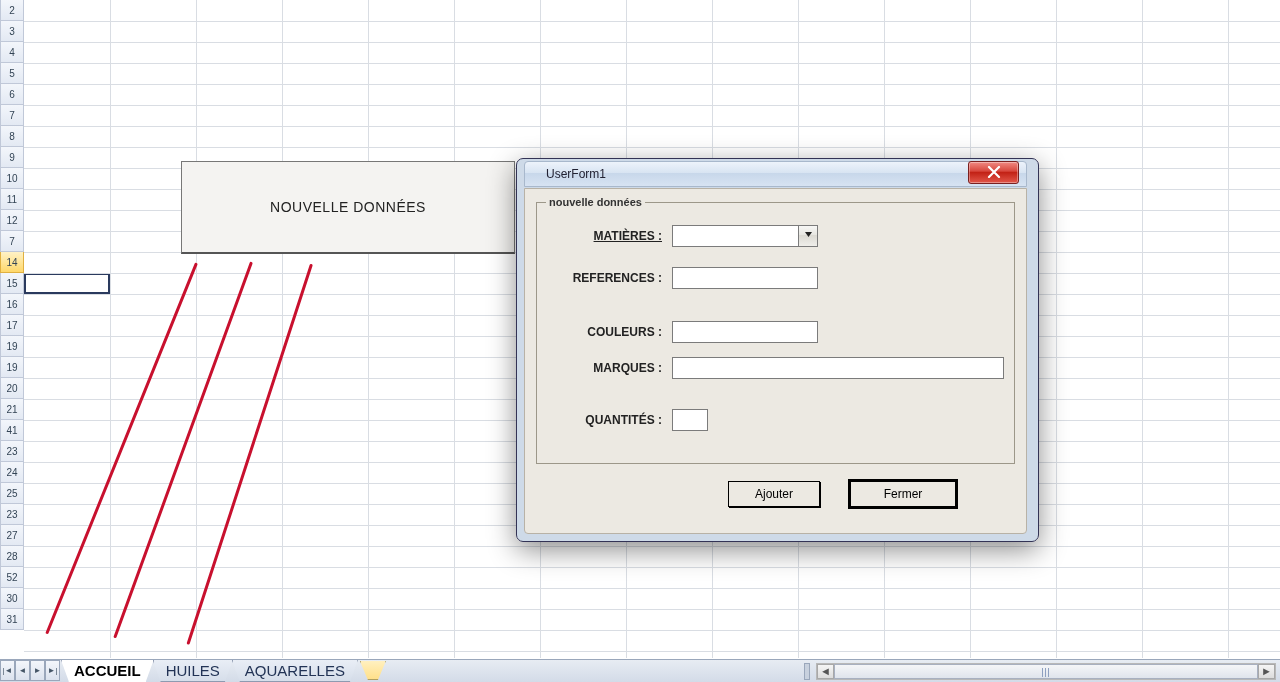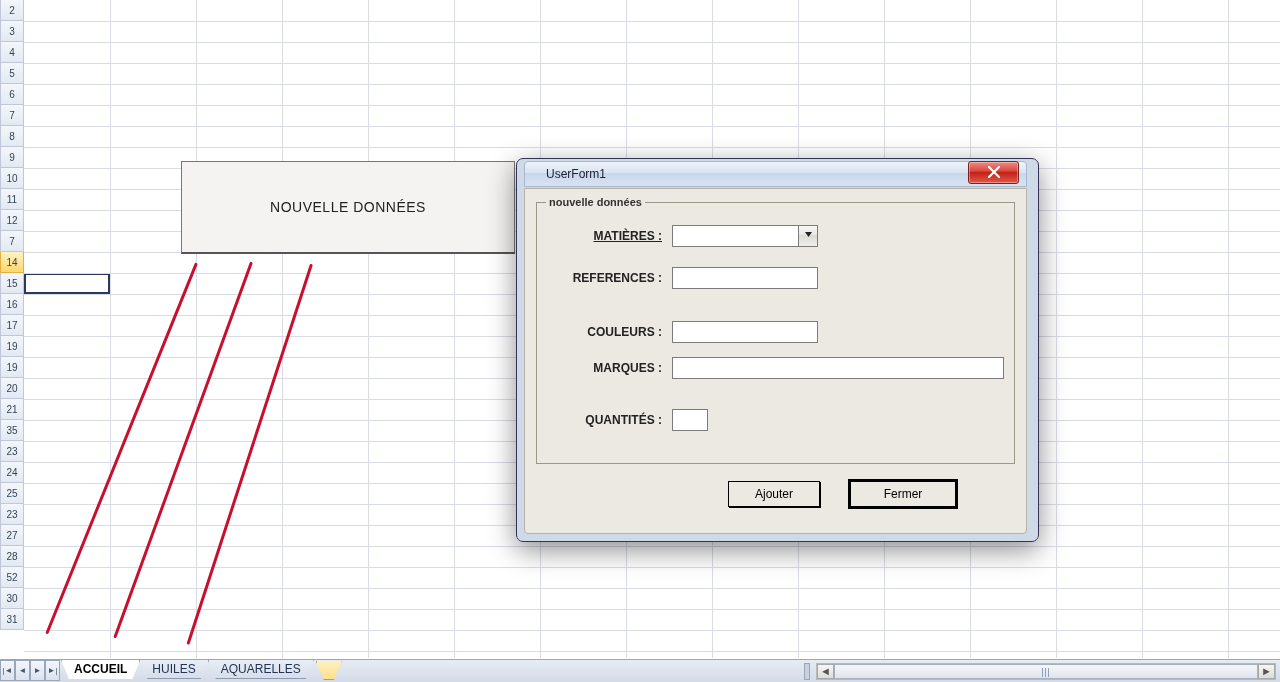--- a/index.html
+++ b/index.html
@@ -61,21 +61,21 @@
     box-shadow:1px 1px 0 #000; box-sizing:border-box; font-size:12px; text-align:center; line-height:24px; }
   .btn.default { box-shadow:0 0 0 2px #000, 2px 2px 0 #000; }
 
   
   .tabbar { position:absolute; left:0; right:0; bottom:0; height:22px;
     background:linear-gradient(#e7ecf3,#d3dbe8); border-top:1px solid #9aa7bb; }
   .tabbar .nav { float:left; height:22px; display:flex; }
   .nav button { width:15px; height:21px; border:1px solid #9aa7bb; background:linear-gradient(#f3f6fb,#dbe2ee);
     margin:0; padding:0; color:#456; font-size:8px; line-height:14px; cursor:pointer; }
   .tabs { float:left; margin-left:2px; height:22px; }
-  .tab { display:inline-block; padding:2px 12px; font-size:12px; color:#235;
+  .tab { display:inline-block; padding:2px 12px; font-size:15px; color:#235;
     border:1px solid #8e9ab0; border-top:none; margin-left:-1px;
     background:linear-gradient(#e9eef6,#d6deea);
     clip-path:polygon(0 0,100% 0,calc(100% - 8px) 100%,8px 100%); }
   .tab.active { background:#fff; font-weight:bold; color:#000; border-bottom:1px solid #fff; }
   .new-tab { display:inline-block; width:24px; height:18px; margin-left:2px;
     border:1px solid #b0a060; border-top:none; background:linear-gradient(#fff0c0,#ffe08a);
     clip-path:polygon(0 0,100% 0,calc(100% - 8px) 100%,8px 100%); position:relative; top:1px; }
 
   .hscroll { position:absolute; right:4px; bottom:2px; height:17px; width:460px;
     background:#e5e5e5; border:1px solid #b8b8b8; box-sizing:border-box; }
@@ -114,21 +114,21 @@
       <div class="row-hdr">12</div>
       <div class="row-hdr">7</div>
       <div class="row-hdr sel">14</div>
       <div class="row-hdr">15</div>
       <div class="row-hdr">16</div>
       <div class="row-hdr">17</div>
       <div class="row-hdr">19</div>
       <div class="row-hdr">19</div>
       <div class="row-hdr">20</div>
       <div class="row-hdr">21</div>
-      <div class="row-hdr">35</div>
+      <div class="row-hdr">41</div>
       <div class="row-hdr">23</div>
       <div class="row-hdr">24</div>
       <div class="row-hdr">25</div>
       <div class="row-hdr">23</div>
       <div class="row-hdr">27</div>
       <div class="row-hdr">28</div>
       <div class="row-hdr">52</div>
       <div class="row-hdr">30</div>
       <div class="row-hdr">31</div>
     </div>

